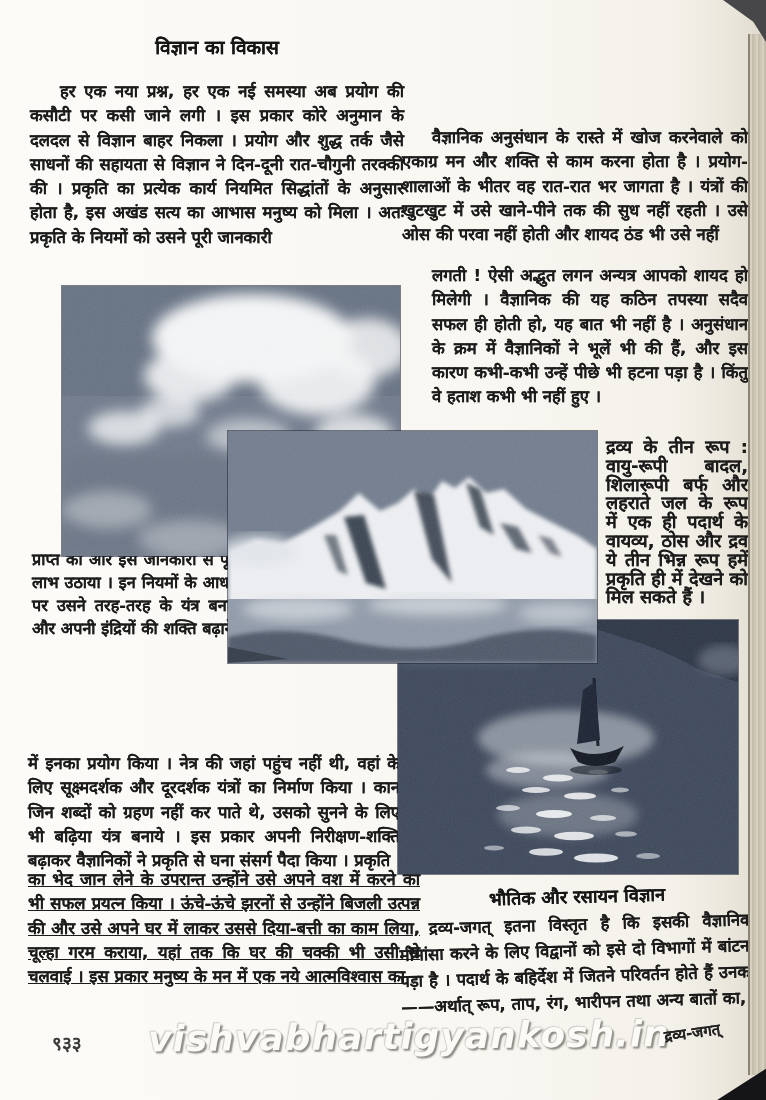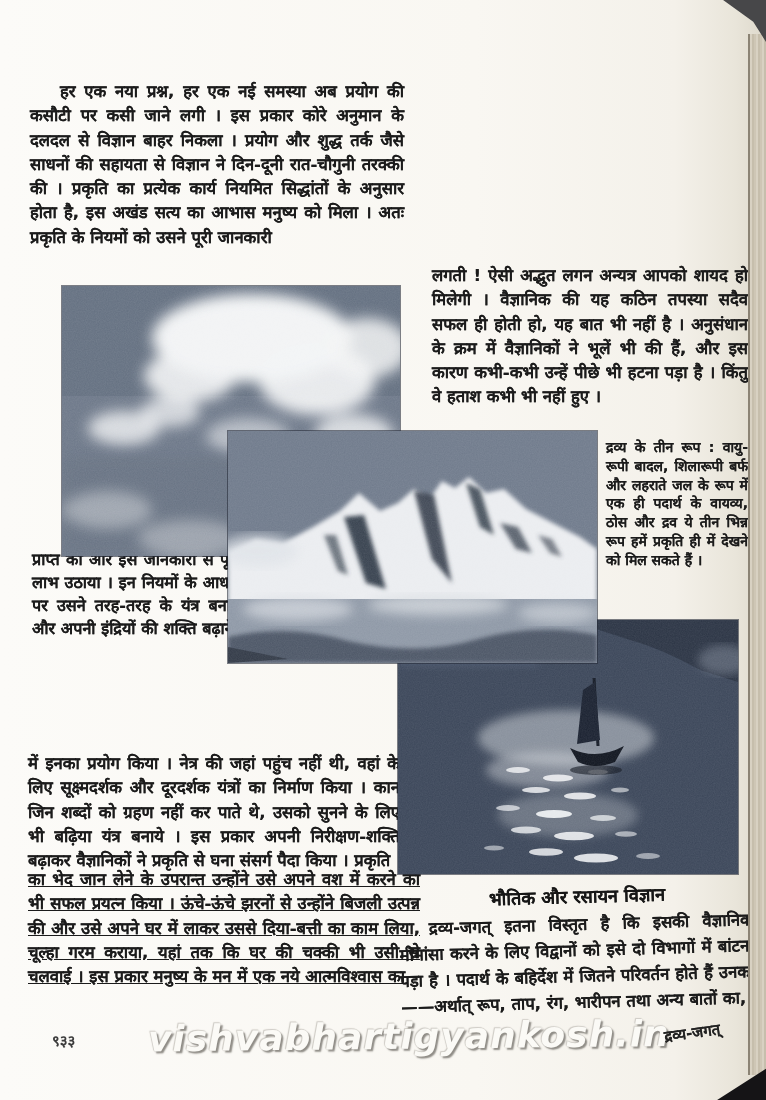--- a/index.html
+++ b/index.html
@@ -18,30 +18,30 @@
     text-align:justify;letter-spacing:0px;
     text-shadow:0 0 .4px rgba(20,20,20,.7);
   }
   .h1{
     position:absolute;color:#161616;font-weight:700;text-align:center;
     font-size:19px;text-shadow:0 0 .5px rgba(0,0,0,.8);
   }
   .body-txt{font-size:16.6px;line-height:24.3px;}
   .indent{text-indent:30px;}
   .mid-txt{font-size:16.2px;line-height:23px;}
-  .cap-txt{font-size:14px;line-height:18.8px;font-weight:600;}
+  .cap-txt{font-size:18px;line-height:18.8px;font-weight:600;}
   .rot-b{transform:rotate(-1.6deg);transform-origin:center;}
   
   .photo{position:absolute;box-shadow:0 0 0 1px rgba(38,44,56,.6), inset 0 0 10px rgba(25,30,42,.35);}
   .photo svg{display:block;width:100%;height:100%;}
   #photo-clouds{left:62px;top:286px;width:338px;height:270px;z-index:1;}
   #photo-sea{left:398px;top:620px;width:340px;height:254px;z-index:2;}
   #photo-mountain{left:228px;top:431px;width:369px;height:232px;z-index:3;}
   
-  .pagenum{position:absolute;left:52px;top:1030px;font-size:15px;color:#3c3c3c;font-weight:600;}
+  .pagenum{position:absolute;left:52px;top:1030px;font-size:19px;color:#3c3c3c;font-weight:600;}
   .watermark{
     position:absolute;left:148px;top:1016px;width:474px;text-align:center;
     font-style:italic;font-weight:700;font-size:36px;letter-spacing:1px;
     color:#fbfaf6;transform:rotate(-.6deg);
     text-shadow:2px 2px 1.6px #8f8c86,-1px -1px 1px #cfccc6,0 0 1px #aba8a2;
   }
   .folio{
     position:absolute;left:664px;top:1022px;font-size:15px;color:#222;
     font-weight:700;transform:rotate(-8deg);text-shadow:0 0 .4px rgba(0,0,0,.7);
   }
@@ -61,22 +61,24 @@
     background:#151416;
     clip-path:polygon(100% 8%,100% 100%,6% 100%);
     border-top-left-radius:70% 100%;
   }
 </style>
 </head>
 <body>
 
 <div class="page">
 
+  <div class="h1" style="left:30px;top:34px;width:374px;">विज्ञान का विकास</div>
   <div class="tx body-txt indent" style="left:30px;top:80px;width:374px;">हर एक नया प्रश्न, हर एक नई समस्या अब प्रयोग की कसौटी पर कसी जाने लगी । इस प्रकार कोरे अनुमान के दलदल से विज्ञान बाहर निकला । प्रयोग और शुद्ध तर्क जैसे साधनों की सहायता से विज्ञान ने दिन-दूनी रात-चौगुनी तरक्की की । प्रकृति का प्रत्येक कार्य नियमित सिद्धांतों के अनुसार होता है, इस अखंड सत्य का आभास मनुष्य को मिला । अतः प्रकृति के नियमों को उसने पूरी जानकारी</div>
 
+  <div class="tx body-txt indent" style="left:402px;top:126px;width:346px;">वैज्ञानिक अनुसंधान के रास्ते में खोज करनेवाले को एकाग्र मन और शक्ति से काम करना होता है । प्रयोग-शालाओं के भीतर वह रात-रात भर जागता है । यंत्रों की खुटखुट में उसे खाने-पीने तक की सुध नहीं रहती । उसे ओस की परवा नहीं होती और शायद ठंड भी उसे नहीं</div>
   <div class="tx body-txt" style="left:432px;top:264px;width:316px;">लगती ! ऐसी अद्भुत लगन अन्यत्र आपको शायद हो मिलेगी । वैज्ञानिक की यह कठिन तपस्या सदैव सफल ही होती हो, यह बात भी नहीं है । अनुसंधान के क्रम में वैज्ञानिकों ने भूलें भी की हैं, और इस कारण कभी-कभी उन्हें पीछे भी हटना पड़ा है । किंतु वे हताश कभी भी नहीं हुए ।</div>
 
   <div class="photo" id="photo-clouds">
     <svg viewBox="0 0 338 270" preserveAspectRatio="none" aria-hidden="true">
       <defs>
         <filter id="cblur">
             <feGaussianBlur stdDeviation="7"></feGaussianBlur>
           </filter>
         <filter id="cgrain" x="0" y="0" width="100%" height="100%">
           <feTurbulence type="fractalNoise" baseFrequency="0.9" numOctaves="2" result="n"></feTurbulence>

